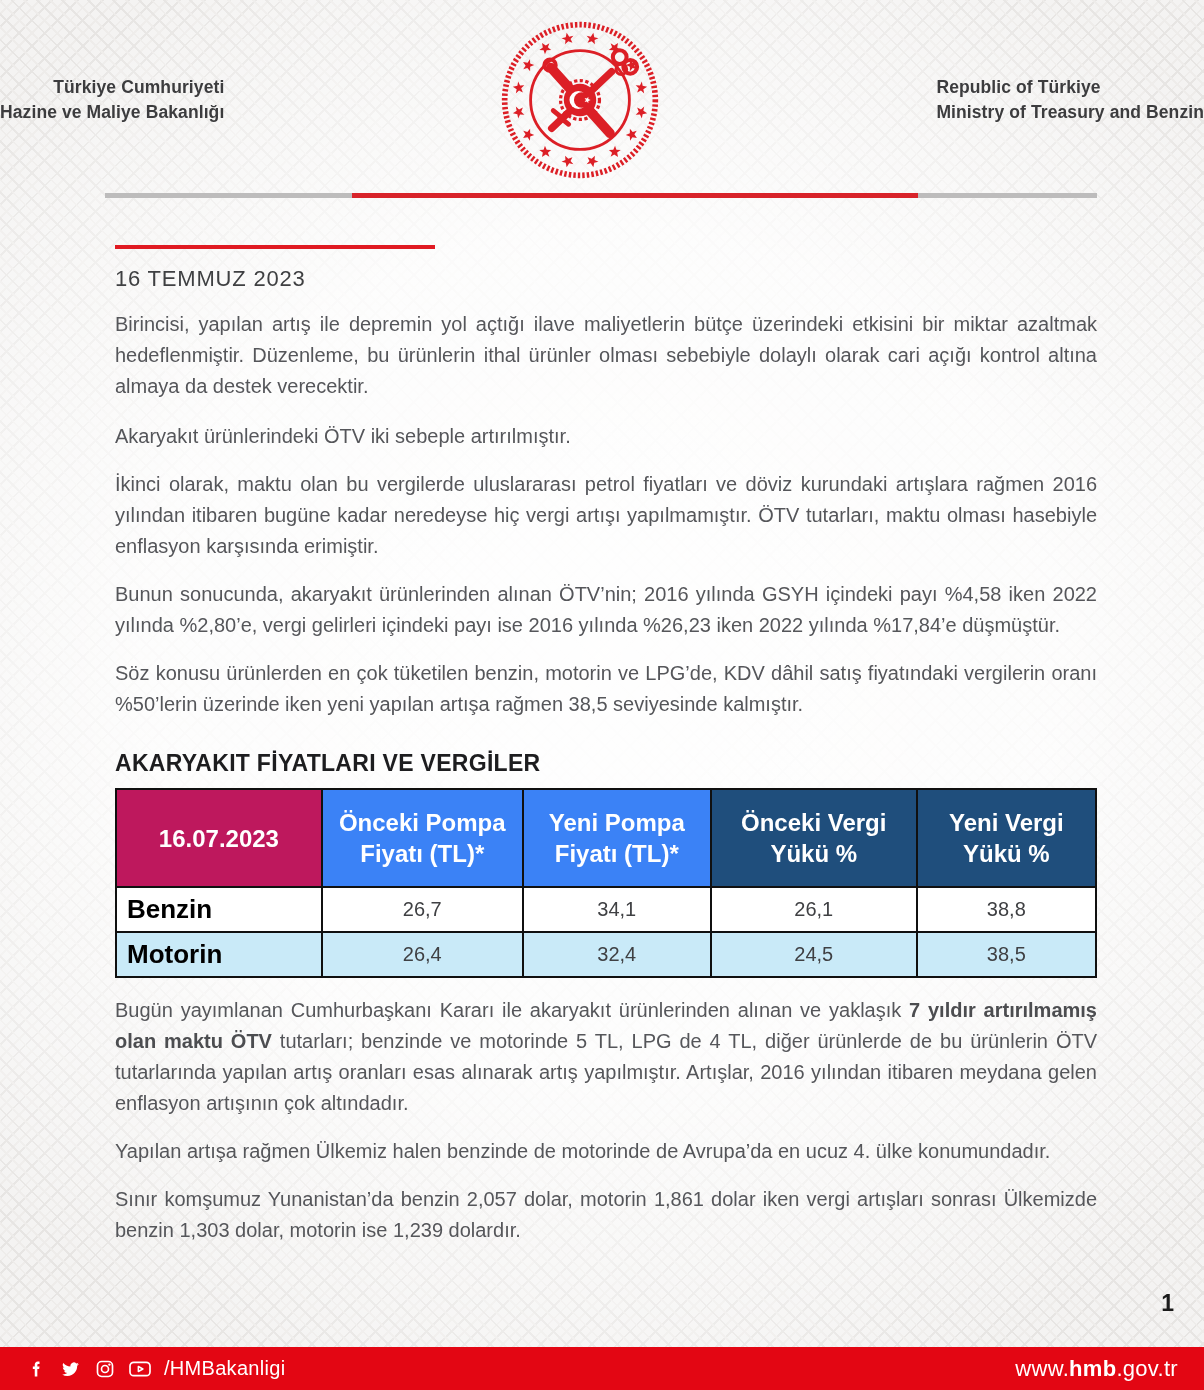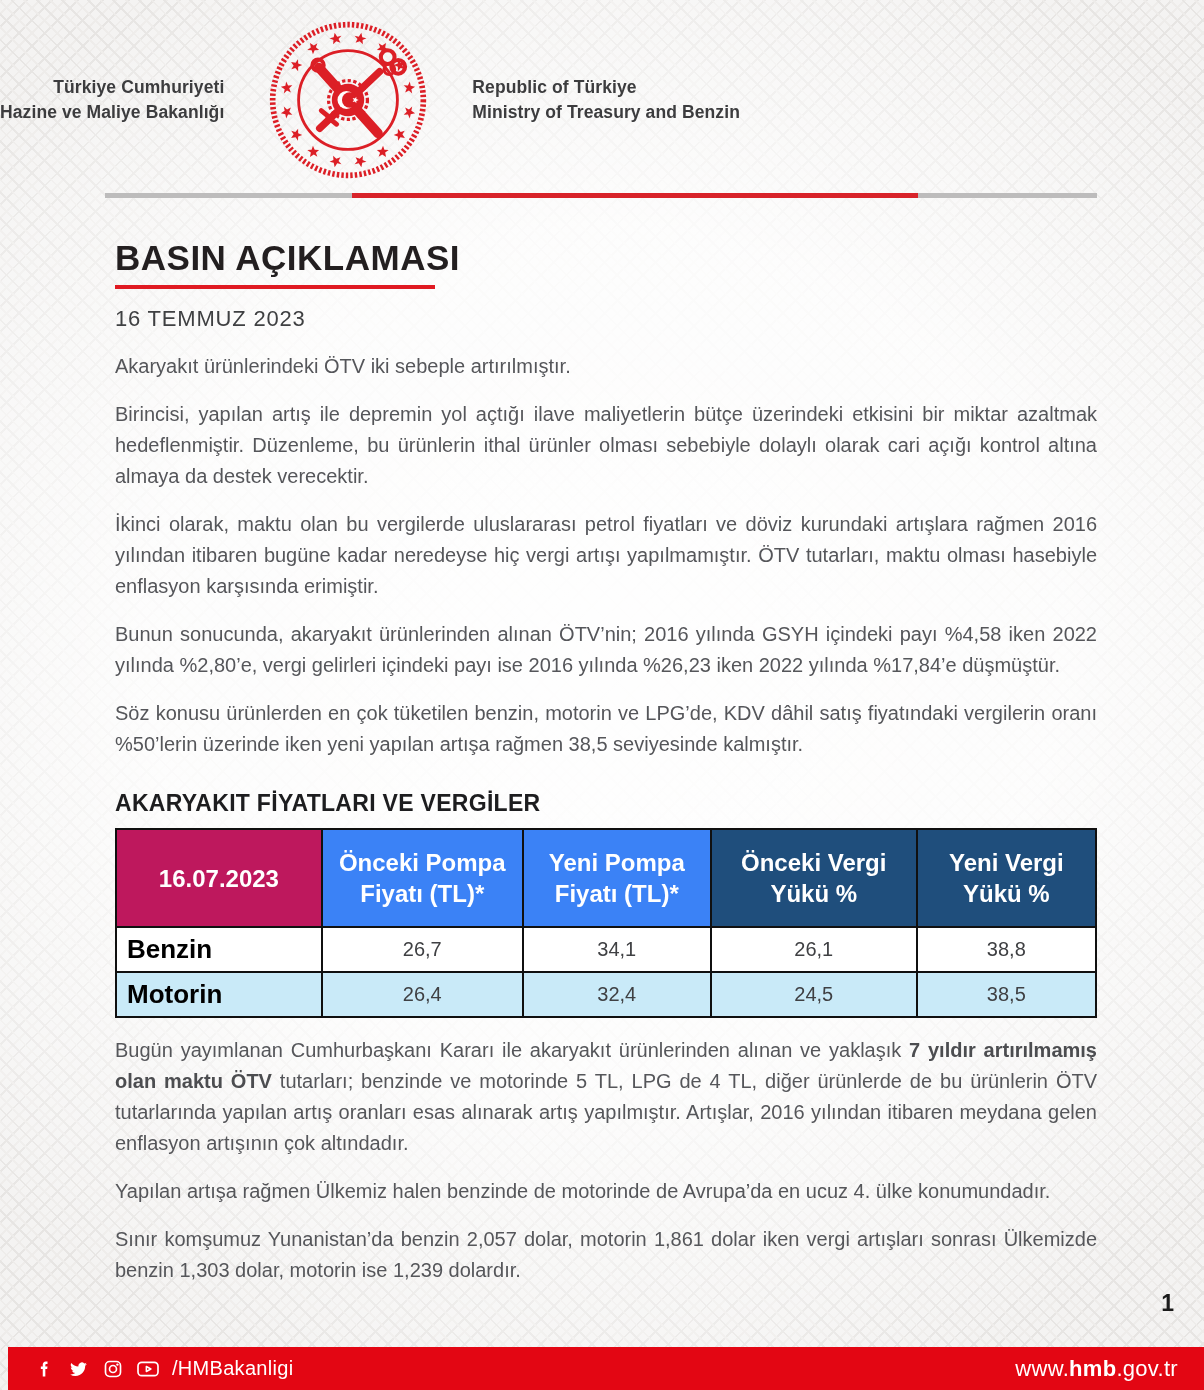--- a/index.html
+++ b/index.html
@@ -18,21 +18,21 @@
   }
   .fade {
     position:absolute; inset:0;
     background: radial-gradient(ellipse 70% 56% at 50% 47%,
       rgba(255,255,255,0.96) 0%, rgba(255,255,255,0.82) 55%, rgba(255,255,255,0.25) 88%, rgba(255,255,255,0) 100%);
   }
   .content { position:absolute; inset:0; z-index:1; }
 
   
   .masthead { position:absolute; top:10px; left:0; right:0; height:180px;
-    display:flex; justify-content:flex-start; align-items:center; gap:43px; }
+    display:flex; justify-content:space-between; align-items:center; gap:43px; }
   .org { font-size:17.5px; line-height:25px; color:#3c3c3e; font-weight:bold; letter-spacing:0.1px; }
   .org-left  { text-align:right; }
   .org-right { text-align:left; }
   .emblem { width:162px; height:162px; flex:0 0 auto; }
 
   .divider { position:absolute; top:193px; left:105px; width:992px; height:5px; display:flex; }
   .divider .seg-g1 { width:247px; background:#bdbcbc; }
   .divider .seg-r  { width:566px; background:#d8232a; }
   .divider .seg-g2 { width:179px; background:#bdbcbc; }
 
@@ -55,21 +55,21 @@
   th.c-date  { background:#be185d; font-size:27px; }
   th.c-light { background:#3b82f6; }
   th.c-dark  { background:#1f4e7c; }
   table.fuel tbody td { background:#fff; font-size:20px; color:#3f4043; text-align:center; padding:5px 4px; height:45px; }
   table.fuel tbody td.row-label { font-weight:bold; color:#000; text-align:left; padding-left:10px; font-size:26px; }
   table.fuel tbody tr.alt td { background:#c9eaf8; }
 
   .page-number { position:absolute; top:1290px; right:30px; font-size:23px; font-weight:bold; color:#1a1a1a; z-index:2; }
 
   
-  .footer { position:absolute; left:8px; right:0; bottom:0; height:43px; background:#e30613; z-index:2;
+  .footer { position:absolute; left:0; right:0; bottom:0; height:43px; background:#e30613; z-index:2;
     display:flex; align-items:center; padding:0 26px; color:#fff; }
   .social { display:flex; align-items:center; gap:13px; }
   .social svg { display:block; }
   .handle { margin-left:12px; font-size:20px; color:#fff; letter-spacing:0.3px; }
   .website { margin-left:auto; font-size:22px; color:#fff; letter-spacing:0.3px; }
   .website .b { font-weight:bold; }
 </style>
 </head>
 <body>
 
@@ -131,26 +131,25 @@
       </div>
     </header>
 
     <div class="divider">
       <span class="seg-g1"></span>
       <span class="seg-r"></span>
       <span class="seg-g2"></span>
     </div>
 
     <main class="main">
-      <h1 class="title">BASIN AÇIKLAMASI</h1>
       <div class="title-underline"></div>
       <div class="date">16 TEMMUZ 2023</div>
 
+      <p class="para">Birincisi, yapılan artış ile depremin yol açtığı ilave maliyetlerin bütçe üzerindeki etkisini bir miktar azaltmak hedeflenmiştir. Düzenleme, bu ürünlerin ithal ürünler olması sebebiyle dolaylı olarak cari açığı kontrol altına almaya da destek verecektir.</p>
       <p class="para para-first">Akaryakıt ürünlerindeki ÖTV iki sebeple artırılmıştır.</p>
-      <p class="para">Birincisi, yapılan artış ile depremin yol açtığı ilave maliyetlerin bütçe üzerindeki etkisini bir miktar azaltmak hedeflenmiştir. Düzenleme, bu ürünlerin ithal ürünler olması sebebiyle dolaylı olarak cari açığı kontrol altına almaya da destek verecektir.</p>
       <p class="para">İkinci olarak, maktu olan bu vergilerde uluslararası petrol fiyatları ve döviz kurundaki artışlara rağmen 2016 yılından itibaren bugüne kadar neredeyse hiç vergi artışı yapılmamıştır. ÖTV tutarları, maktu olması hasebiyle enflasyon karşısında erimiştir.</p>
       <p class="para">Bunun sonucunda, akaryakıt ürünlerinden alınan ÖTV’nin; 2016 yılında GSYH içindeki payı %4,58 iken 2022 yılında %2,80’e, vergi gelirleri içindeki payı ise 2016 yılında %26,23 iken 2022 yılında %17,84’e düşmüştür.</p>
       <p class="para">Söz konusu ürünlerden en çok tüketilen benzin, motorin ve LPG’de, KDV dâhil satış fiyatındaki vergilerin oranı %50’lerin üzerinde iken yeni yapılan artışa rağmen 38,5 seviyesinde kalmıştır.</p>
 
       <h2 class="table-heading">AKARYAKIT FİYATLARI VE VERGİLER</h2>
 
       <table class="fuel">
         <colgroup>
           <col style="width:21%">
             <col style="width:20.5%">

